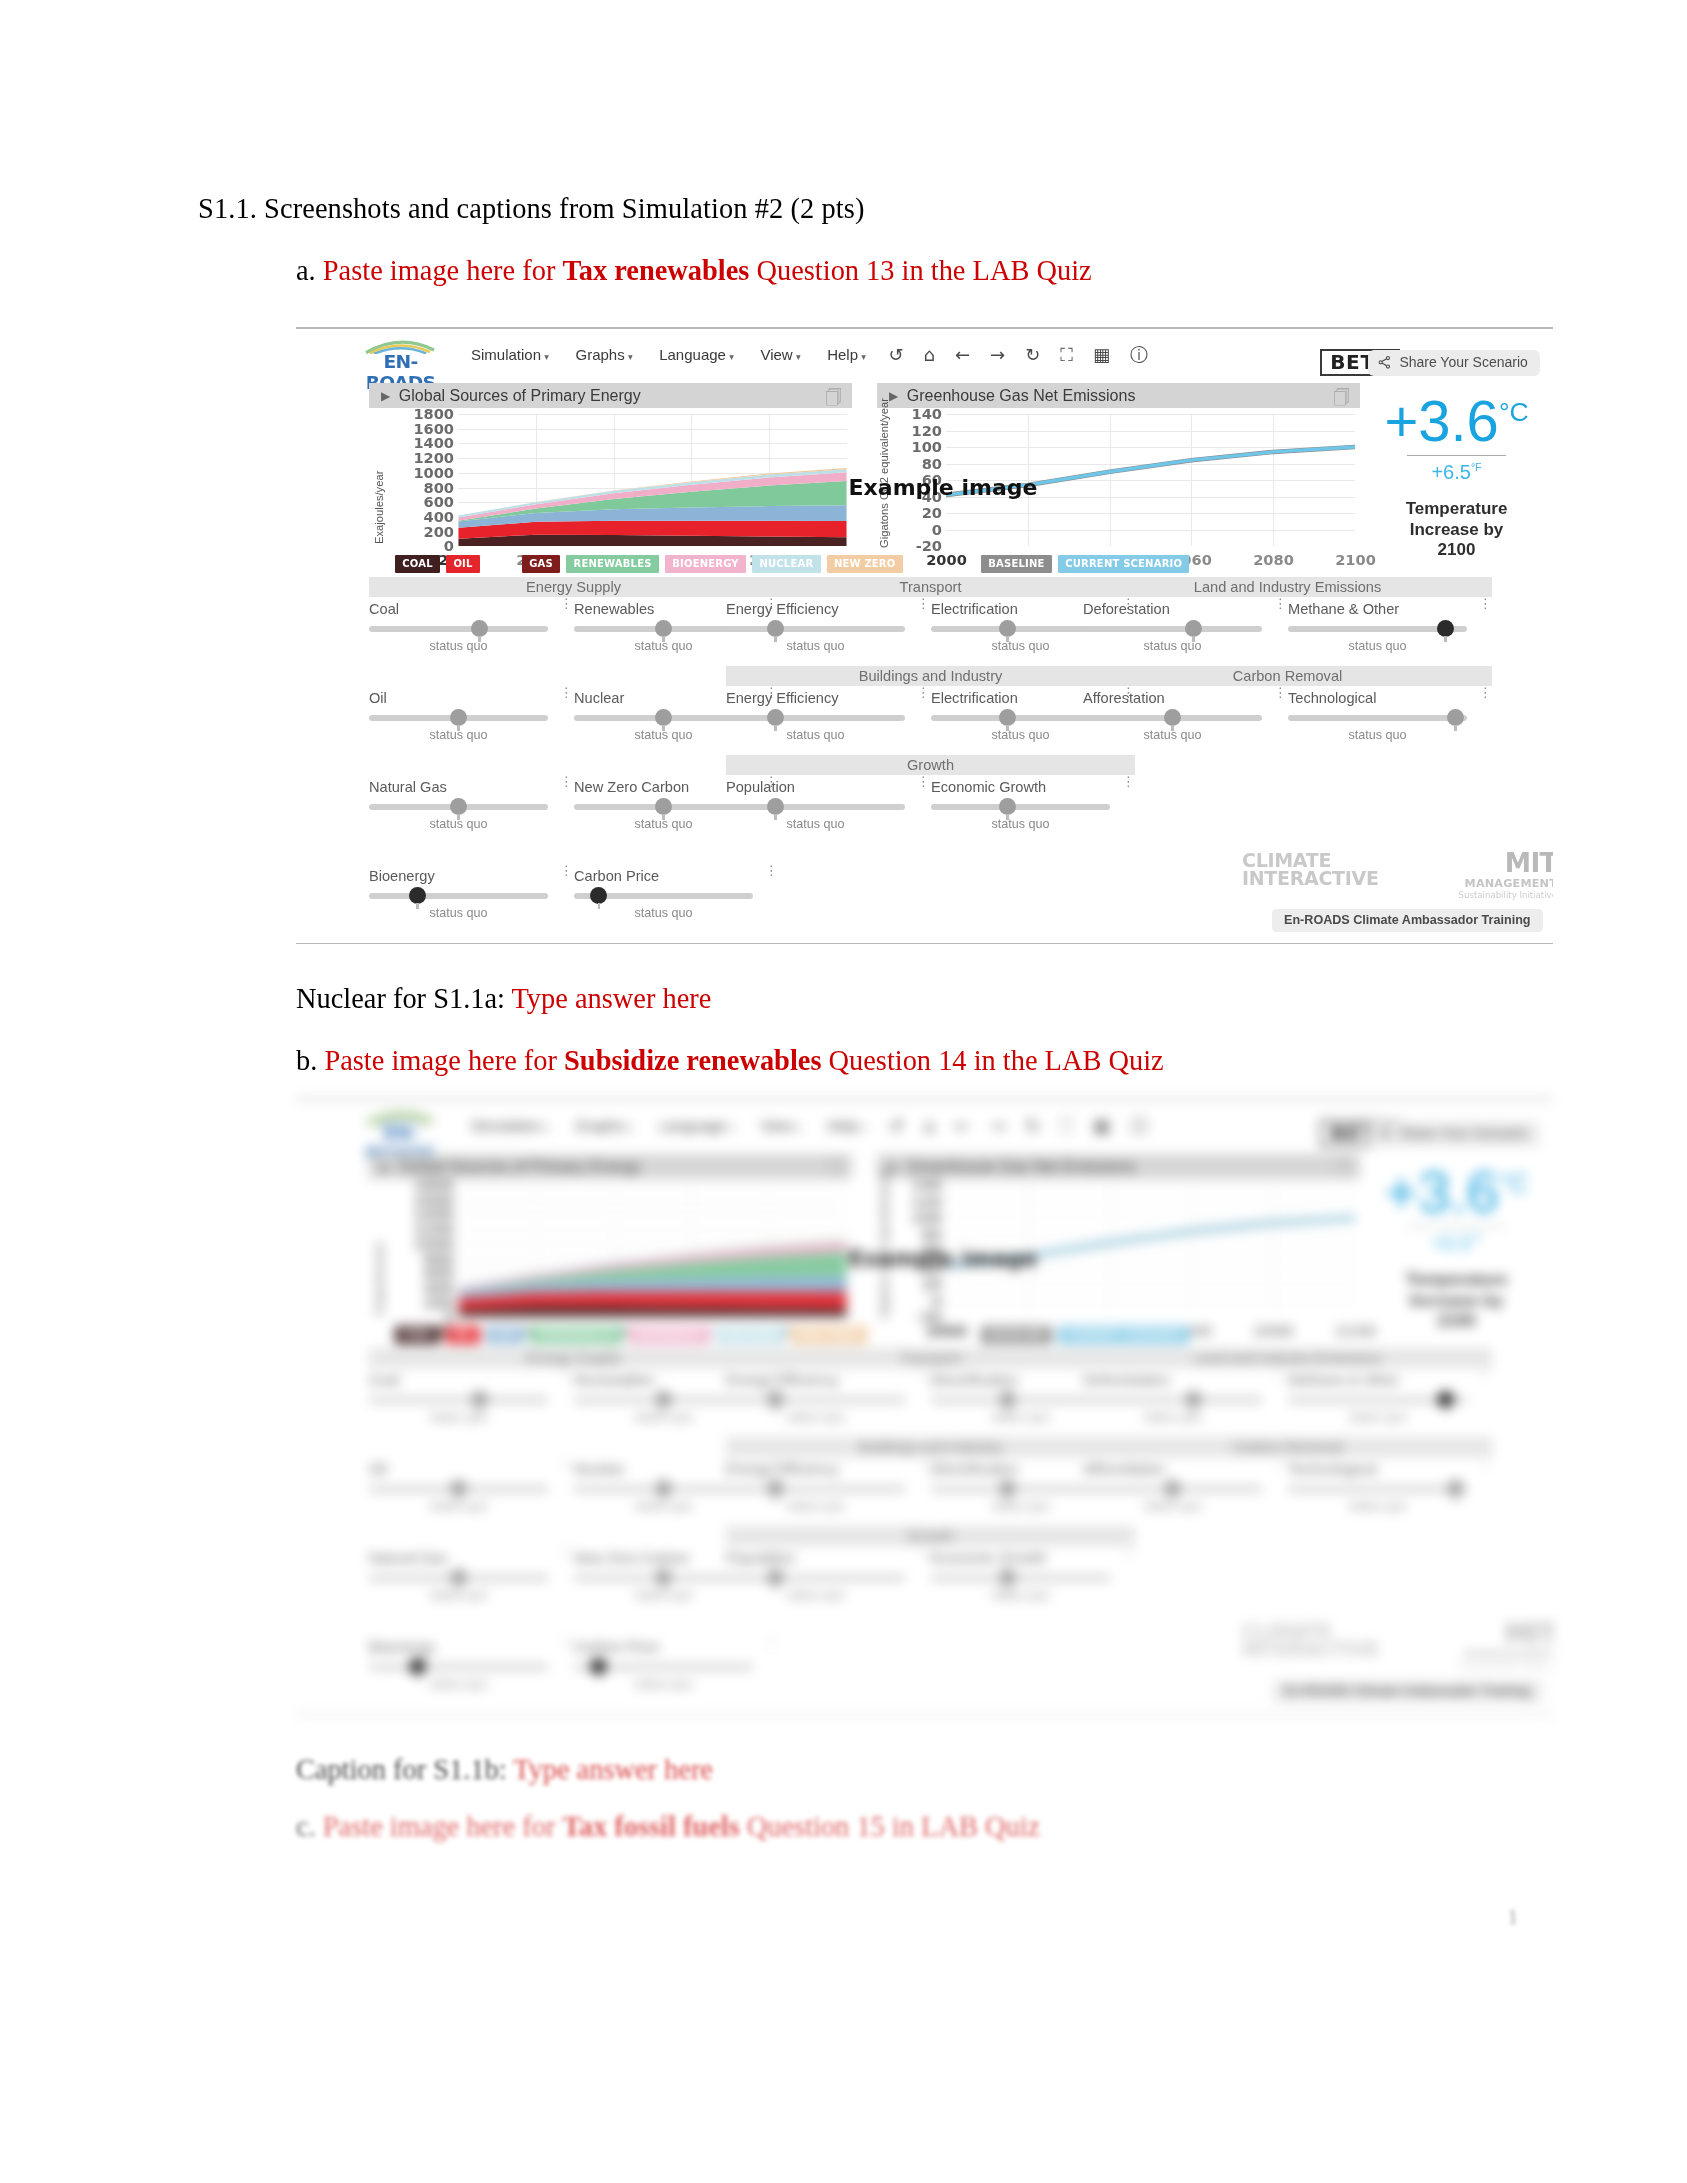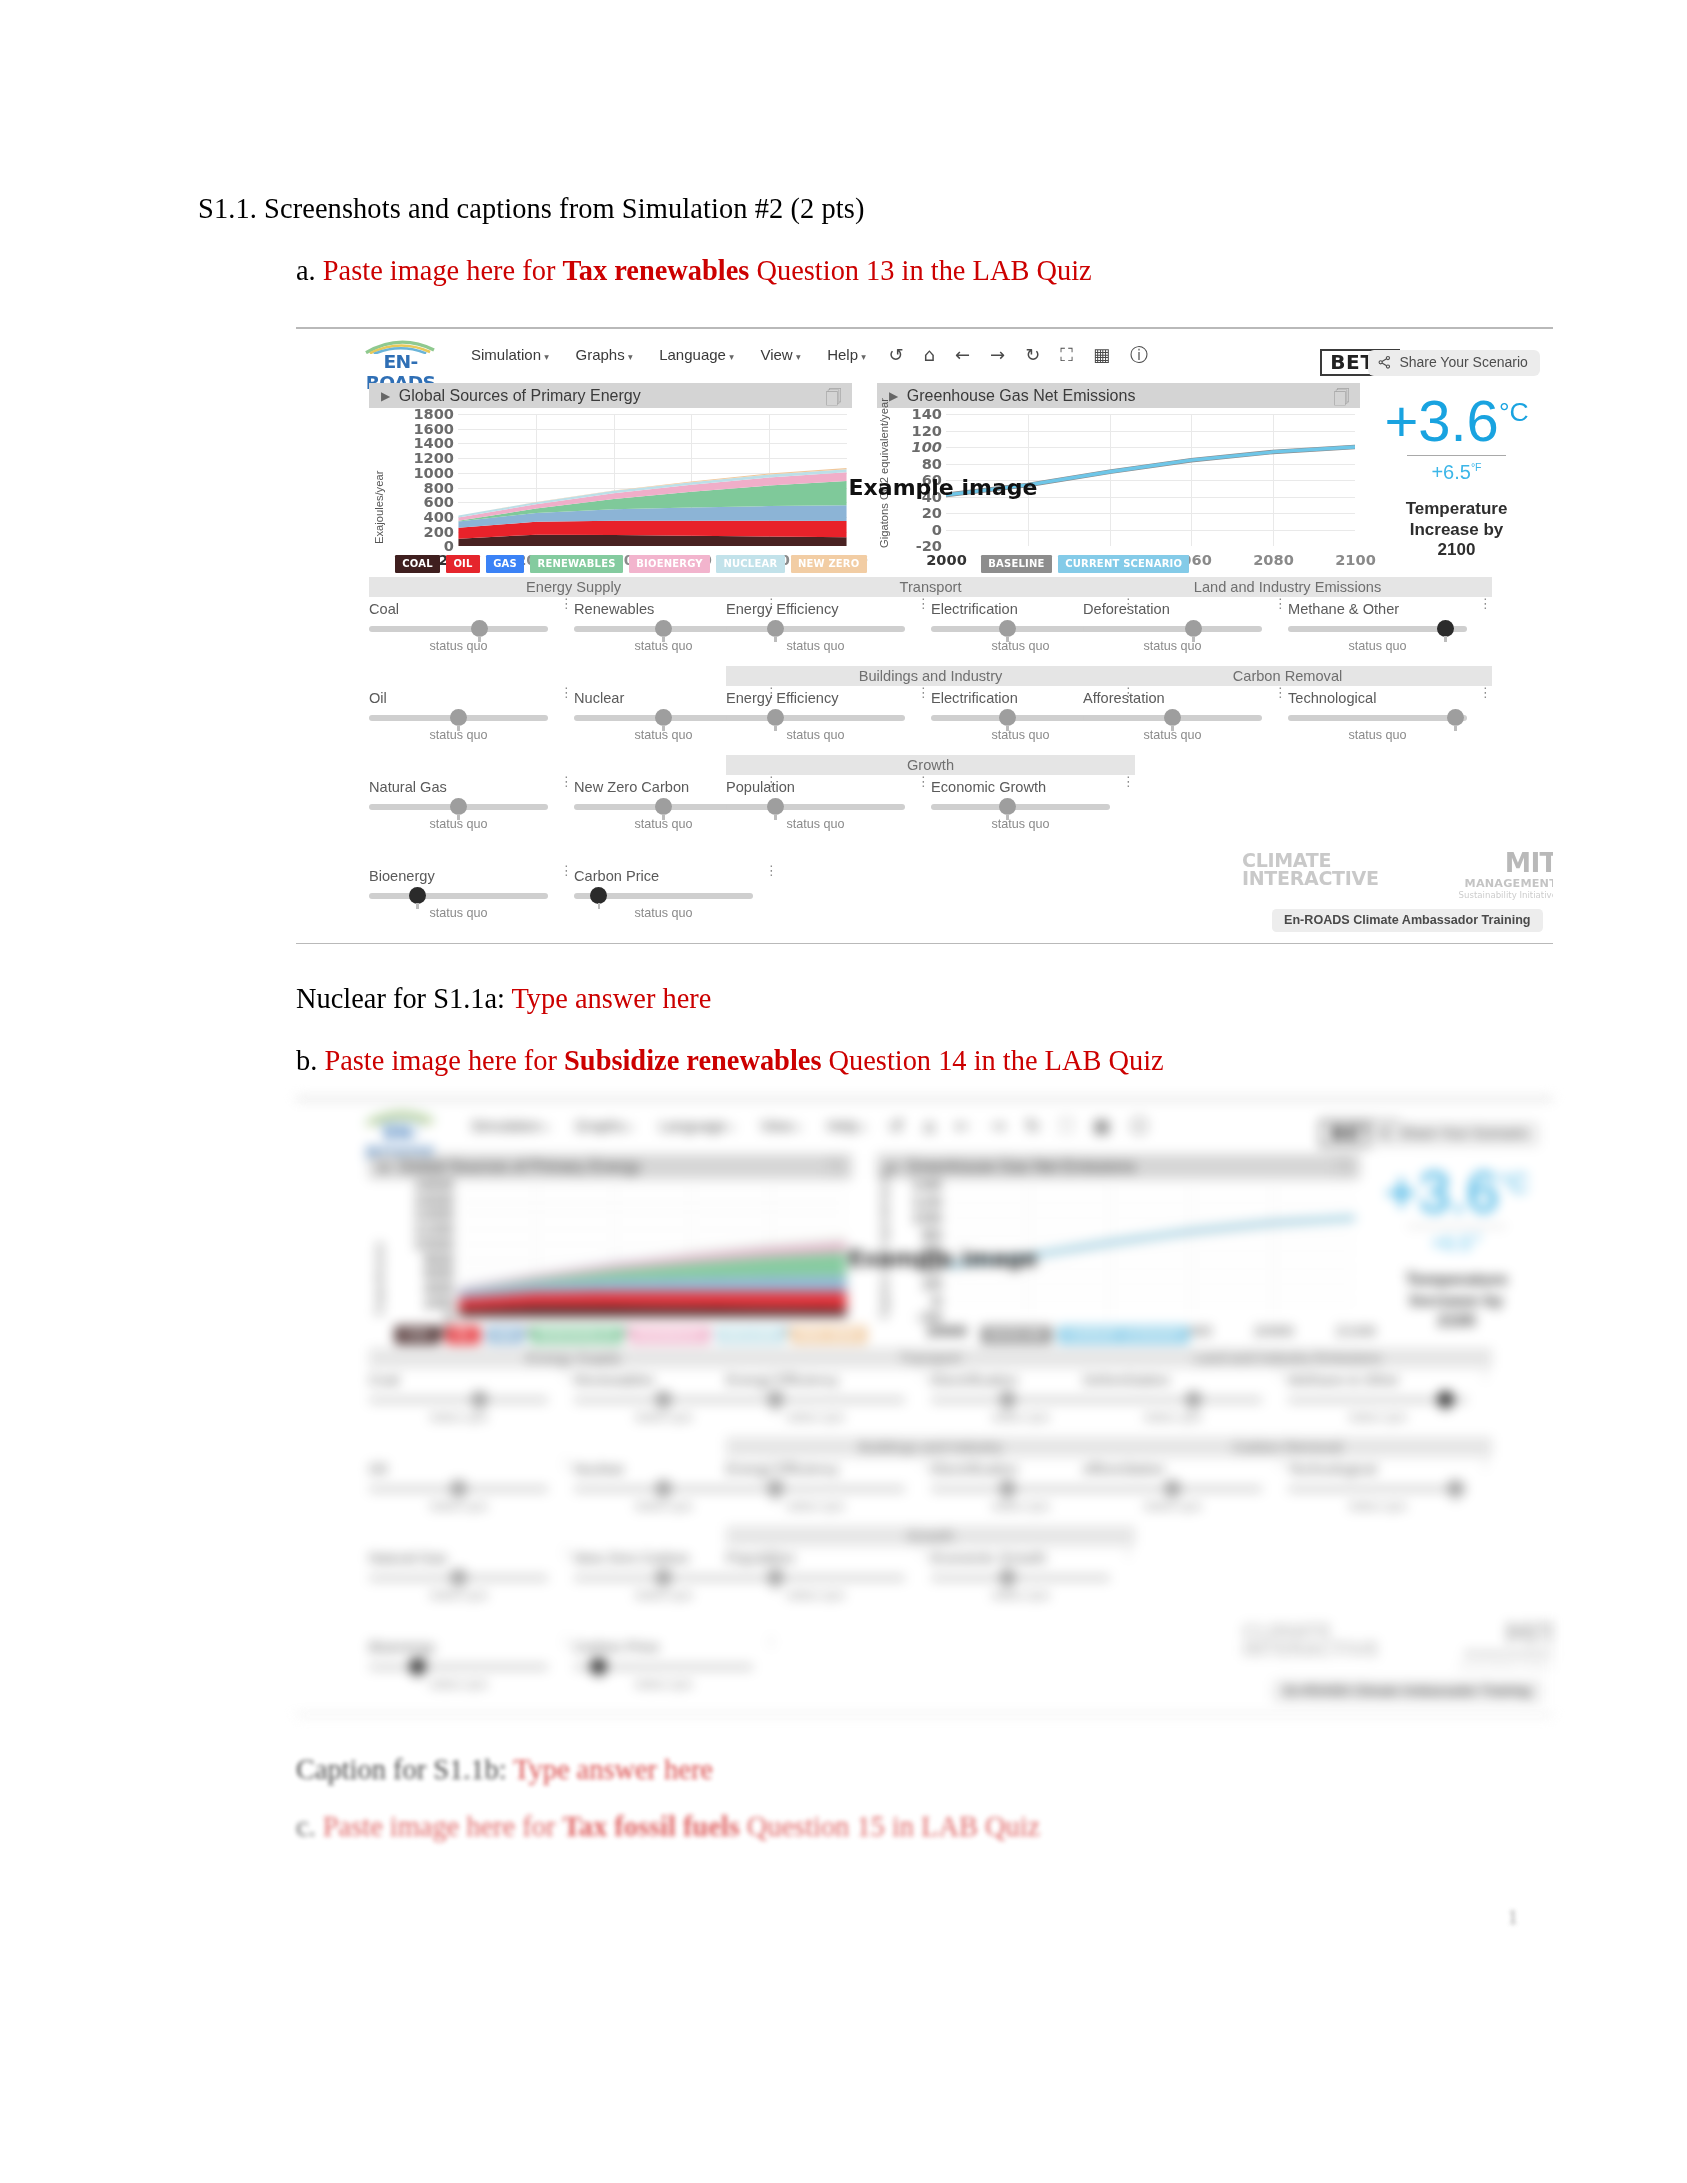--- a/index.html
+++ b/index.html
@@ -348,21 +348,21 @@
 
     <div class="chartbox" id="chart-right" style="left:581px; top:87px; width:483px; height:126px;">
       <div class="ylabel" style="left:1.3px; top:6.6px; height:132px;">Gigatons CO2 equivalent/year</div>
       <div id="right-yticks">
           <div class="ytick" style="top: 128px; width: 65px; left: 0px;">-20</div>
           <div class="ytick" style="top: 112px; width: 65px; left: 0px;">0</div>
           <div class="ytick" style="top: 95px; width: 65px; left: 0px;">20</div>
           <div class="ytick" style="top: 79px; width: 65px; left: 0px;">40</div>
           <div class="ytick" style="top: 62px; width: 65px; left: 0px;">60</div>
           <div class="ytick" style="top: 46px; width: 65px; left: 0px;">80</div>
-          <div class="ytick" style="top: 29px; width: 65px; left: 0px; font-style: italic;">100</div>
+          <div class="ytick" style="top: 29px; width: 65px; left: 0px;">100</div>
           <div class="ytick" style="top: 12.6px; width: 65px; left: 0px;">120</div>
           <div class="ytick" style="top: -4px; width: 65px; left: 0px;">140</div>
         </div>
       <div class="plot" id="right-plot" style="left:69px; top:5.3px; width:409px; height:132px;">
           <div class="gridline" style="left: 0px; top: 116px; width: 409px; height: 0.7px;"></div>
           <div class="gridline" style="left: 0px; top: 99px; width: 409px; height: 0.7px;"></div>
           <div class="gridline" style="left: 0px; top: 83px; width: 409px; height: 0.7px;"></div>
           <div class="gridline" style="left: 0px; top: 66px; width: 409px; height: 0.7px;"></div>
           <div class="gridline" style="left: 0px; top: 50px; width: 409px; height: 0.7px;"></div>
           <div class="gridline" style="left: 0px; top: 33px; width: 409px; height: 0.7px;"></div>
@@ -394,21 +394,21 @@
       <div class="cap">
         <div>Temperature</div>
         <div>Increase by</div>
         <div>2100</div>
       </div>
     </div>
 
     <div class="legend-row" id="legend-left" style="left:99px; top:233px;">
         <span class="chip" style="background: rgb(63, 31, 31);">COAL</span>
         <span class="chip" style="background: rgb(229, 37, 44);">OIL</span>
-        <span class="chip" style="background: #3b82f6;">GAS</span>
+        <span class="chip" style="background: #7f1d1d; margin-left: 36px;">GAS</span>
         <span class="chip" style="background: rgb(132, 203, 159);">RENEWABLES</span>
         <span class="chip" style="background: rgb(242, 180, 205);">BIOENERGY</span>
         <span class="chip" style="background: rgb(194, 226, 234);">NUCLEAR</span>
         <span class="chip" style="background: rgb(242, 205, 164);">NEW ZERO</span>
       </div>
     <div class="legend-row" id="legend-right" style="left:685px; top:233px;">
         <span class="chip" style="background: rgb(141, 141, 141);">BASELINE</span>
         <span class="chip" style="background: rgb(132, 203, 232);">CURRENT SCENARIO</span>
       </div>
 

